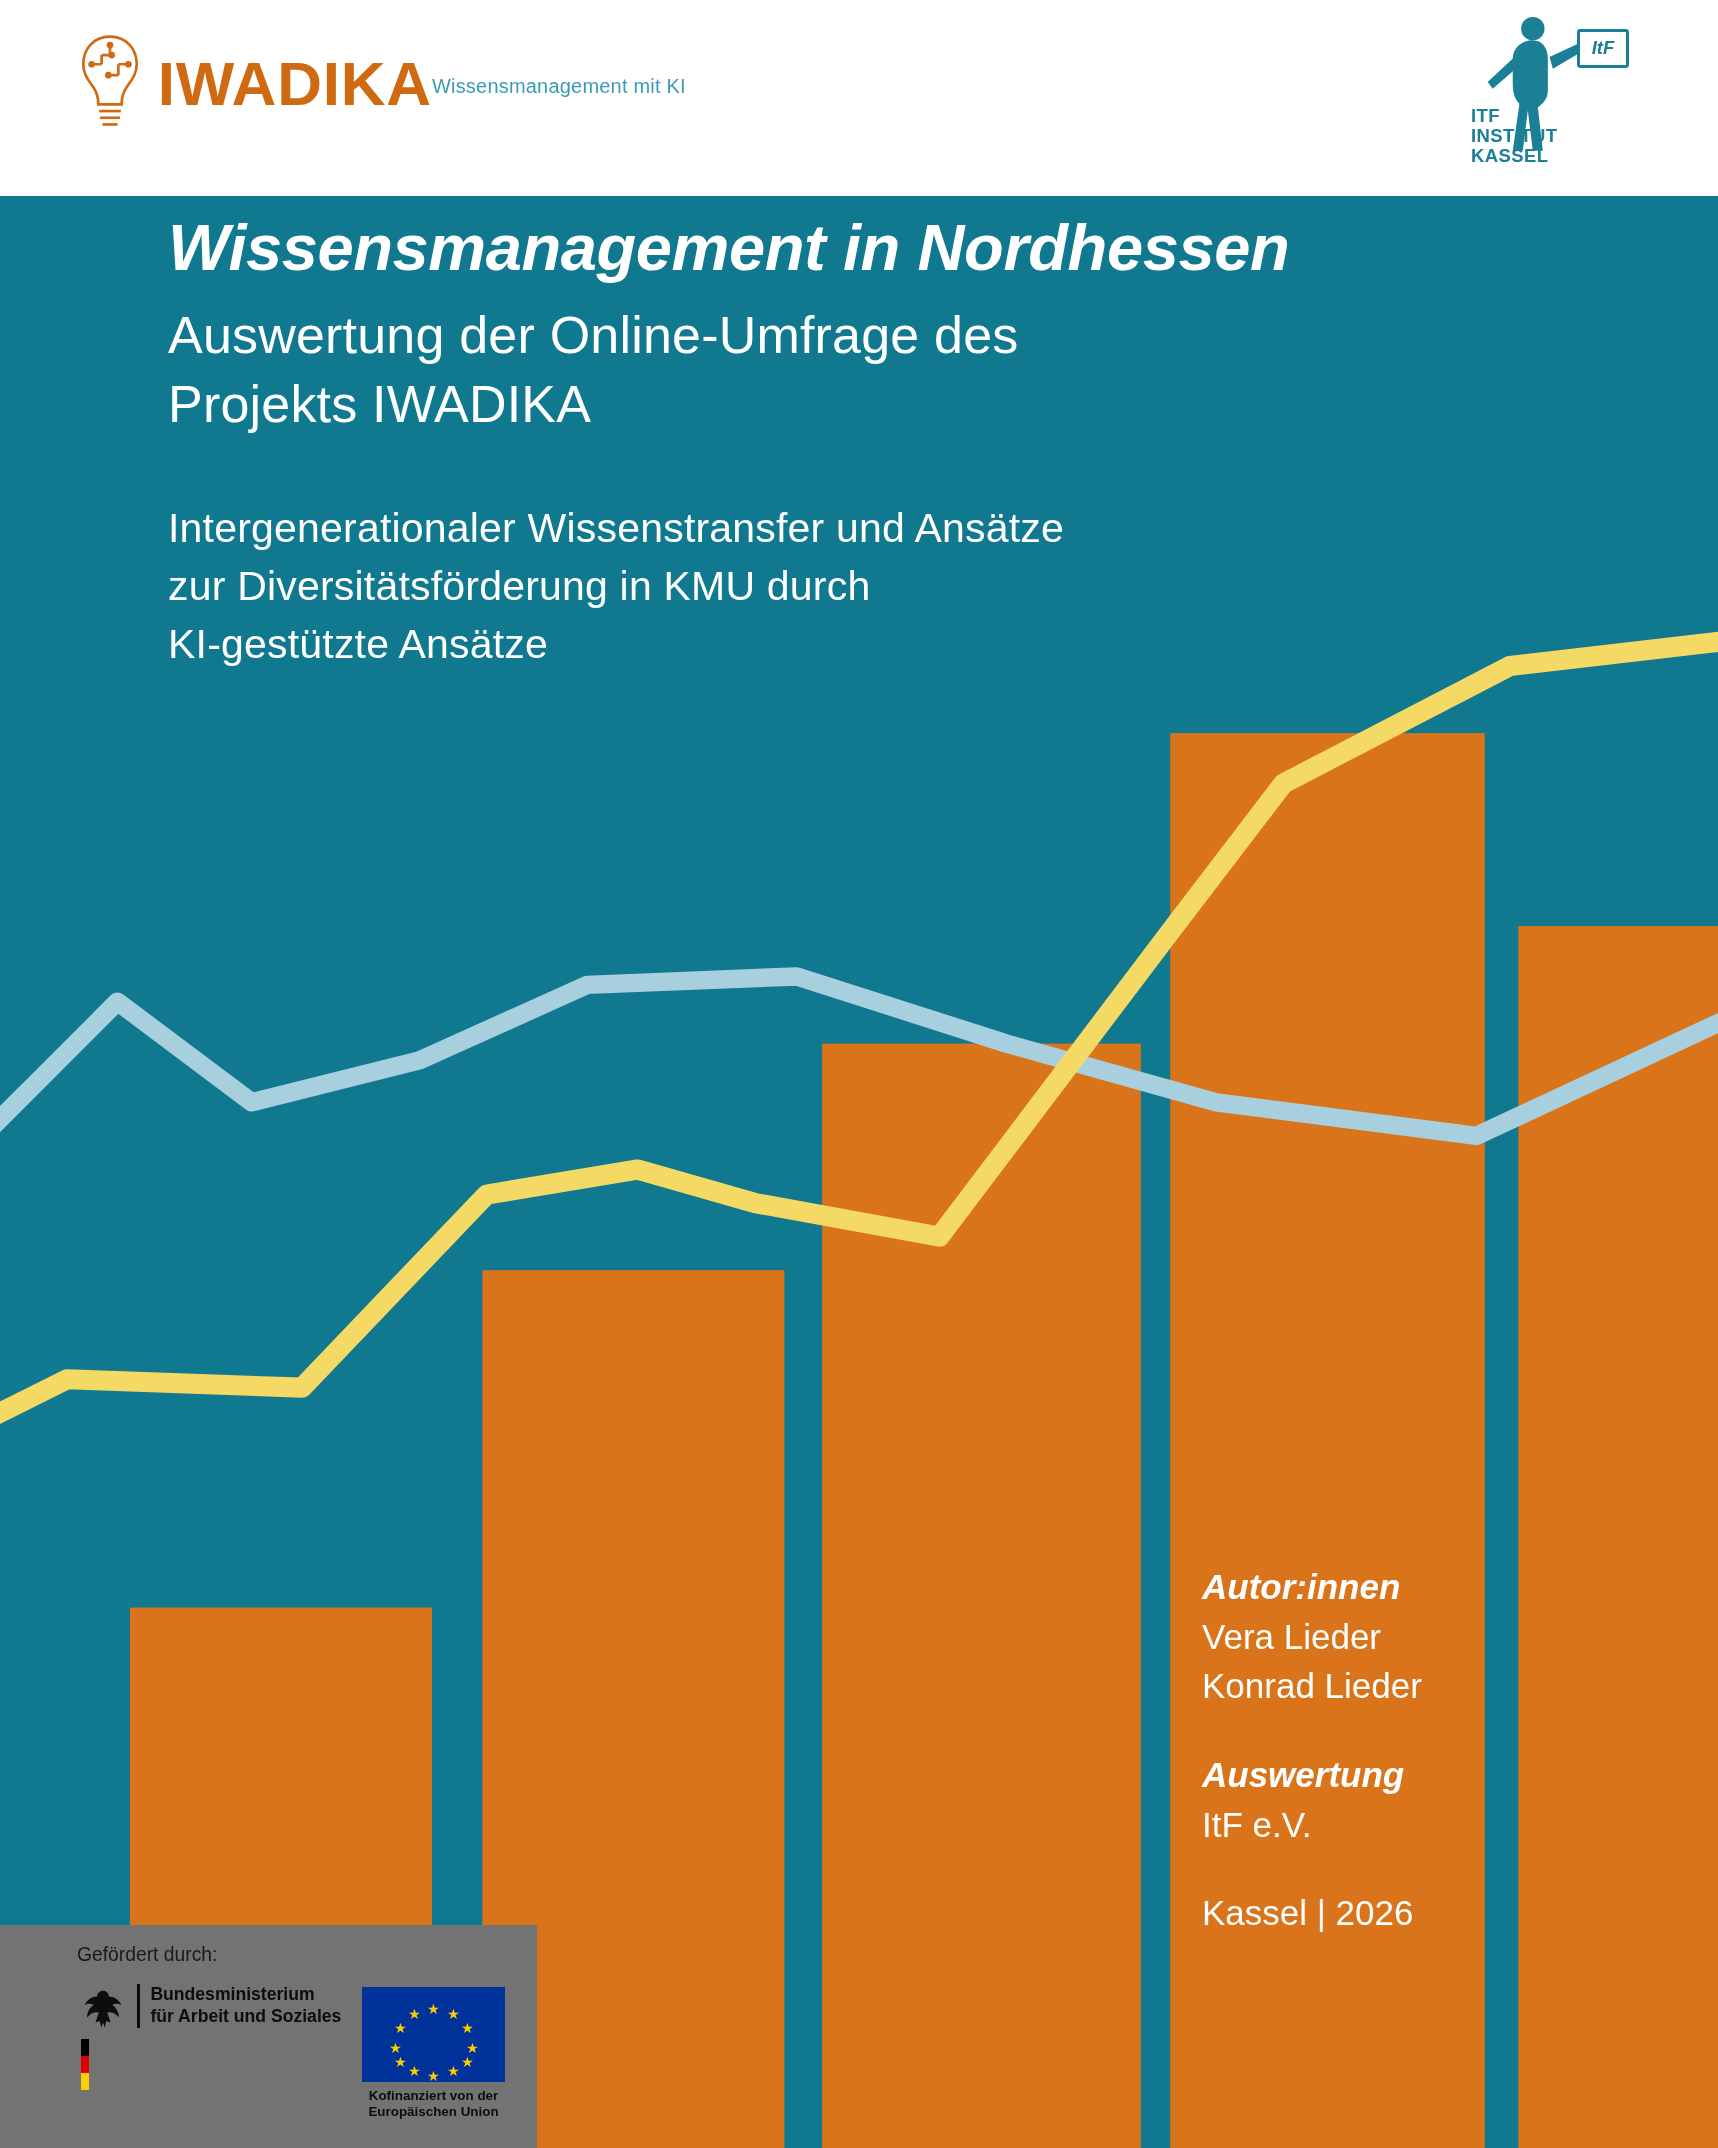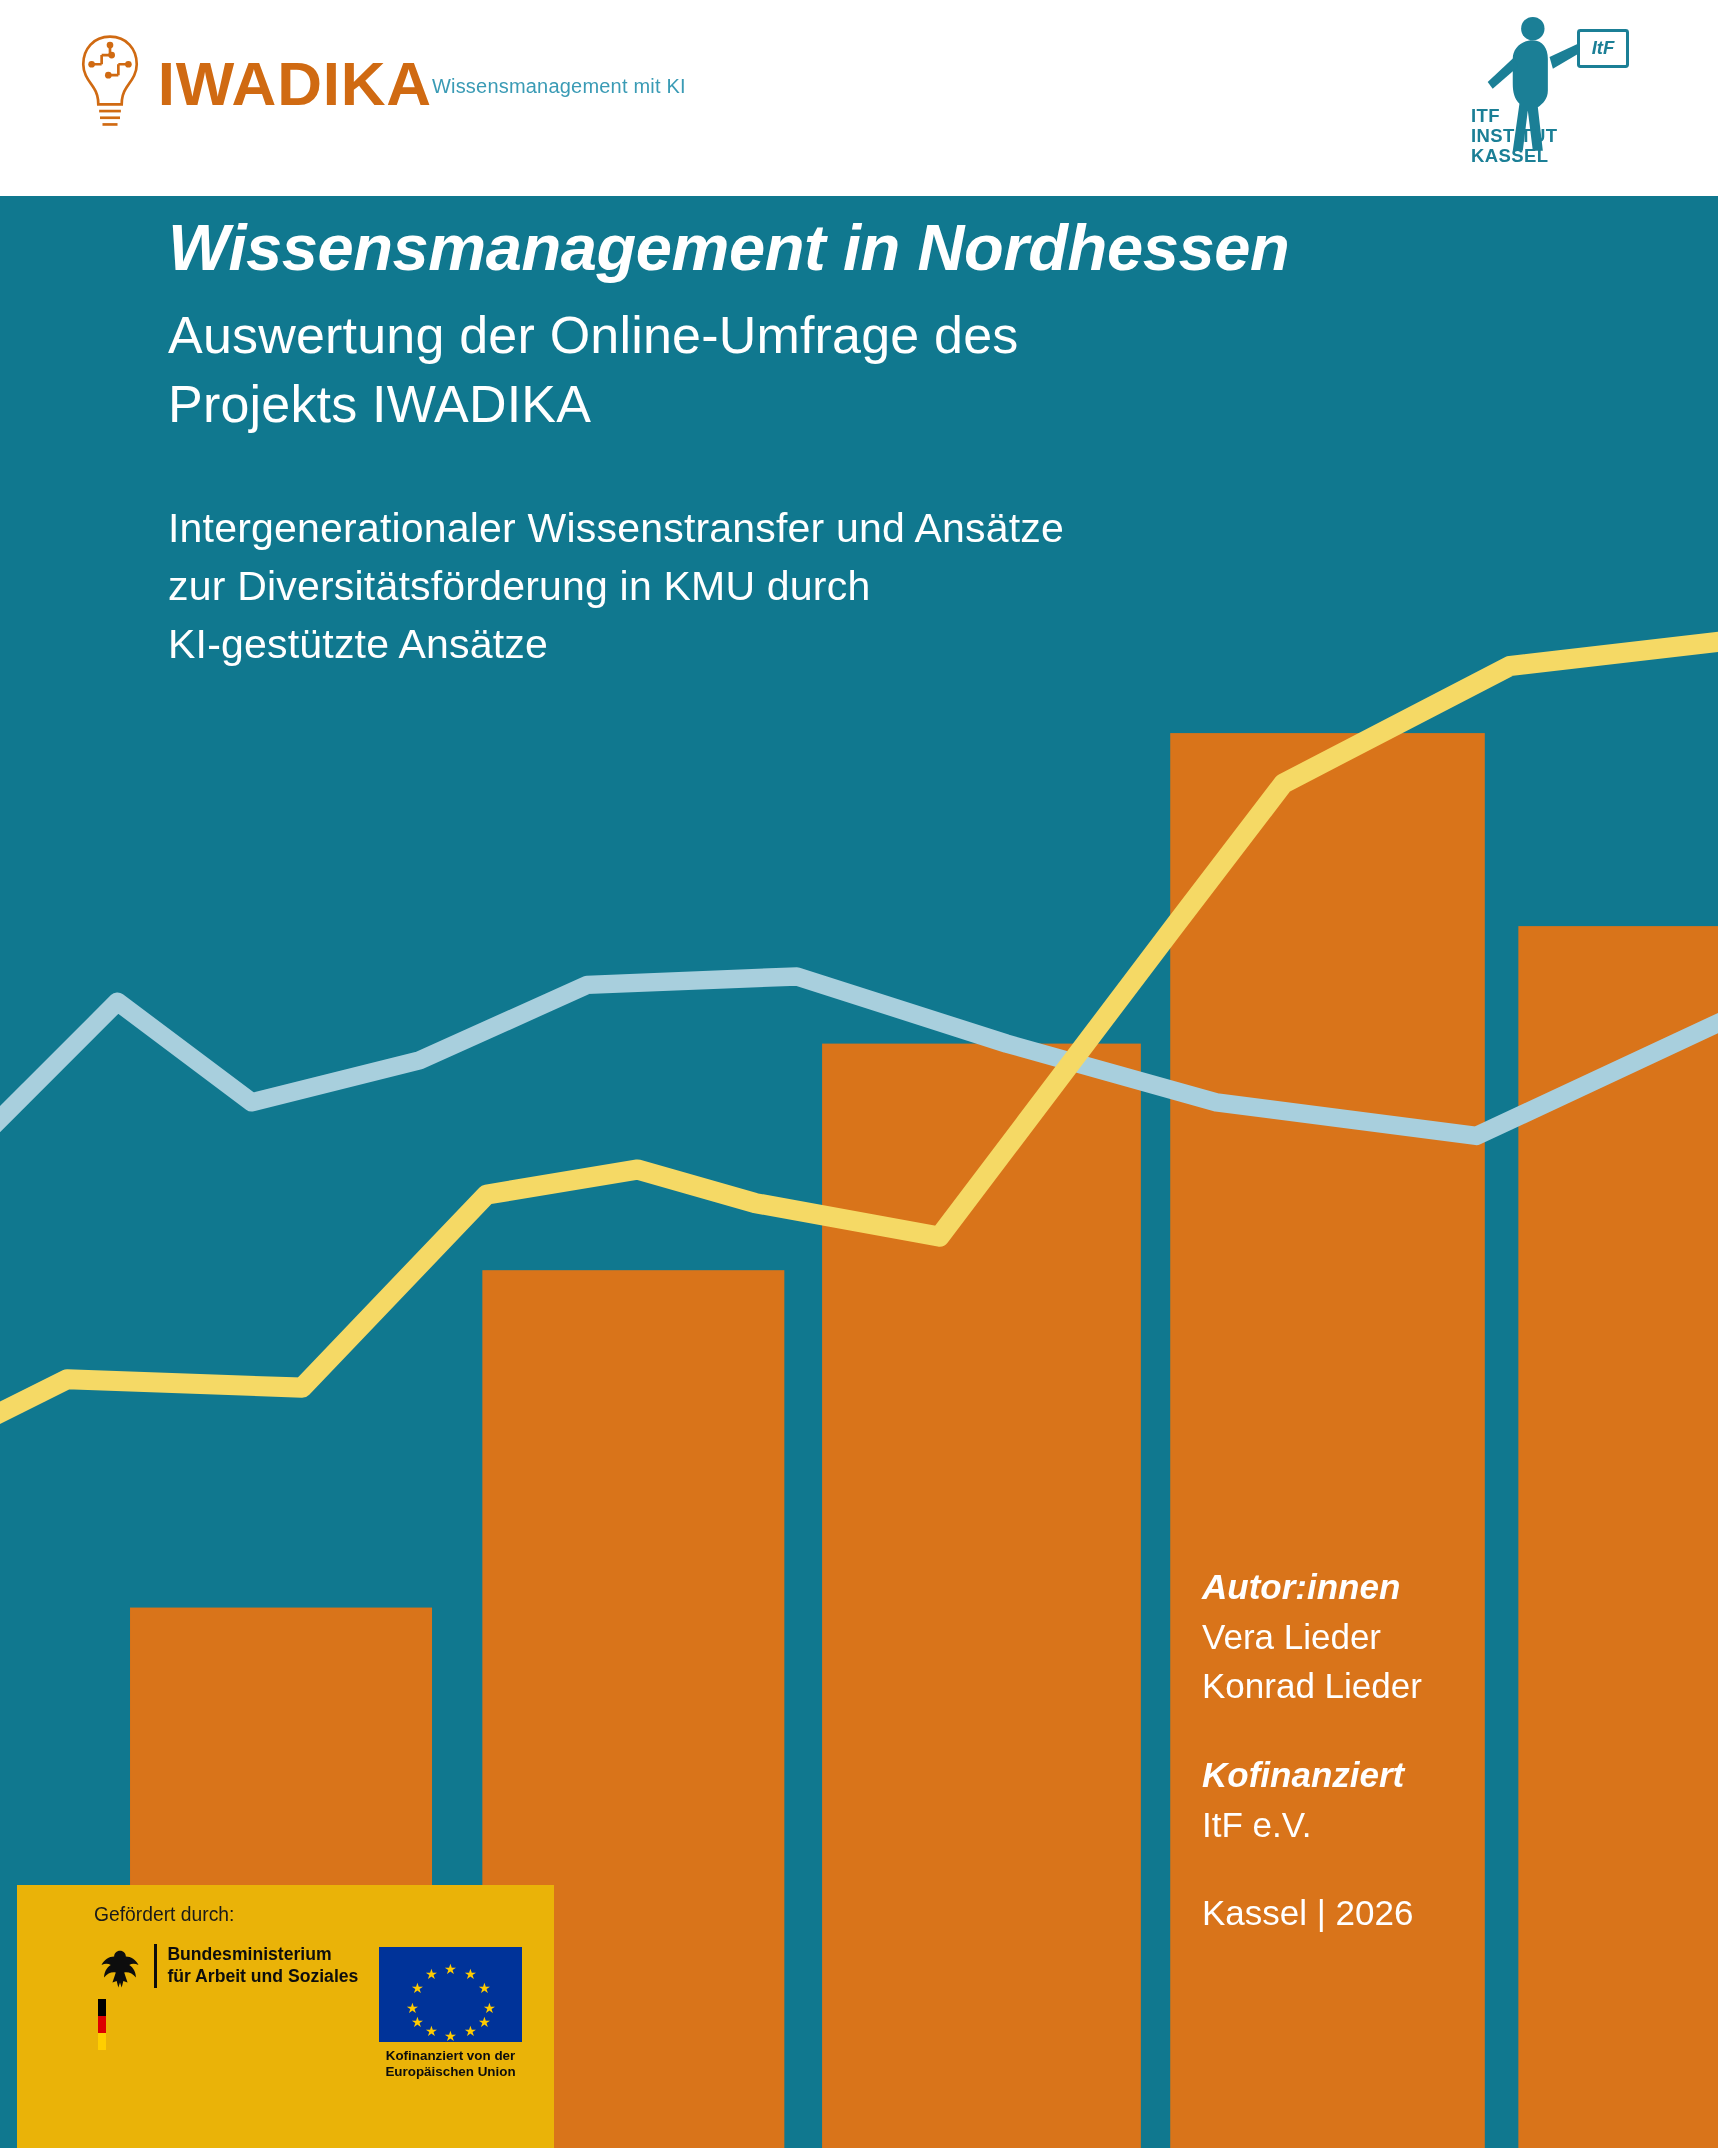--- a/index.html
+++ b/index.html
@@ -162,24 +162,23 @@
     font-size: 35px;
   }
   .credits .grp { margin-bottom: 39px; }
   .credits .grp:last-child { margin-bottom: 0; }
 
   
   .funding {
     position: absolute;
     left: 0; bottom: 0;
     width: 537px;
-    height: 263px;
-    background: #eab308;
+    height: 223px;
+    background: #737373;
     z-index: 30;
-    margin-left: 17px;
   }
   .funding-label {
     position: absolute;
     left: 77px; top: 18.5px;
     font-size: 19.3px;
     color: #1a1a1a;
   }
   .bmas {
     position: absolute;
     left: 77px; top: 59px;
@@ -314,21 +313,21 @@
     <p class="descr" style="margin-top:0">KI-gestützte Ansätze</p>
   </div>
 
   <div class="credits">
     <div class="grp">
       <div class="lab">Autor:innen</div>
       <div>Vera Lieder</div>
       <div>Konrad Lieder</div>
     </div>
     <div class="grp">
-      <div class="lab">Kofinanziert</div>
+      <div class="lab">Auswertung</div>
       <div>ItF e.V.</div>
     </div>
     <div class="grp">
       <div>Kassel | 2026</div>
     </div>
   </div>
 
   <div class="funding">
     <div class="funding-label">Gefördert durch:</div>
 

